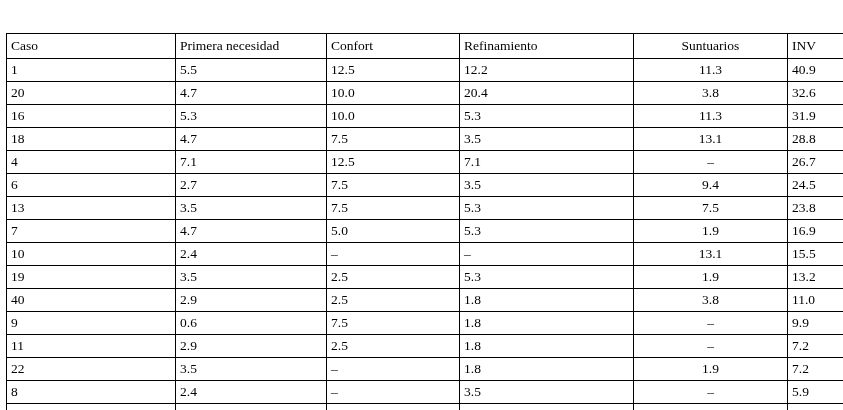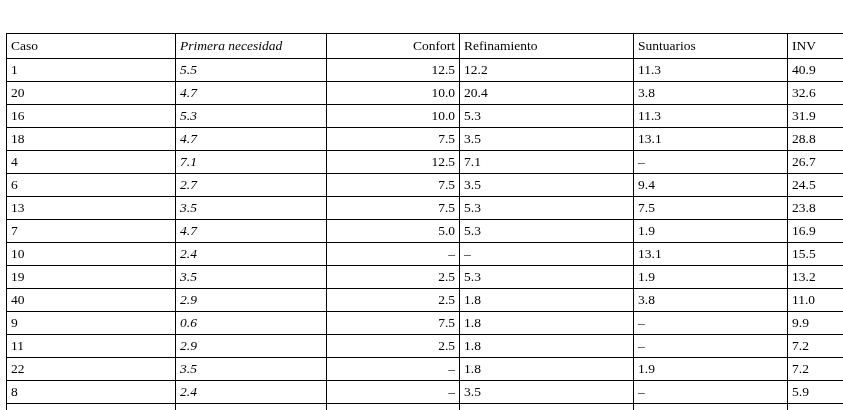--- a/index.html
+++ b/index.html
@@ -32,24 +32,24 @@
     padding: 2px 4px 3px 4px;
     vertical-align: middle;
     height: 17px;
     white-space: nowrap;
     overflow: hidden;
   }
   table.data-table tr.header-row td {
     height: 19px;
   }
   td.col-caso   { width: 160px; }
-  td.col-c1     { width: 142px; font-style: italic; }
-  td.col-c2     { width: 124px; text-align: right; }
+  td.col-c1     { width: 142px; }
+  td.col-c2     { width: 124px; }
   td.col-c3     { width: 165px; }
-  td.col-c4     { width: 145px; }
+  td.col-c4     { width: 145px; text-align: center; }
   td.col-c5     { width: 95px;  }
 </style>
 </head>
 <body>
 
 <div id="table-wrap">
   <table class="data-table">
     <tbody>
       <tr class="header-row">
         <td class="col-caso">Caso</td>

